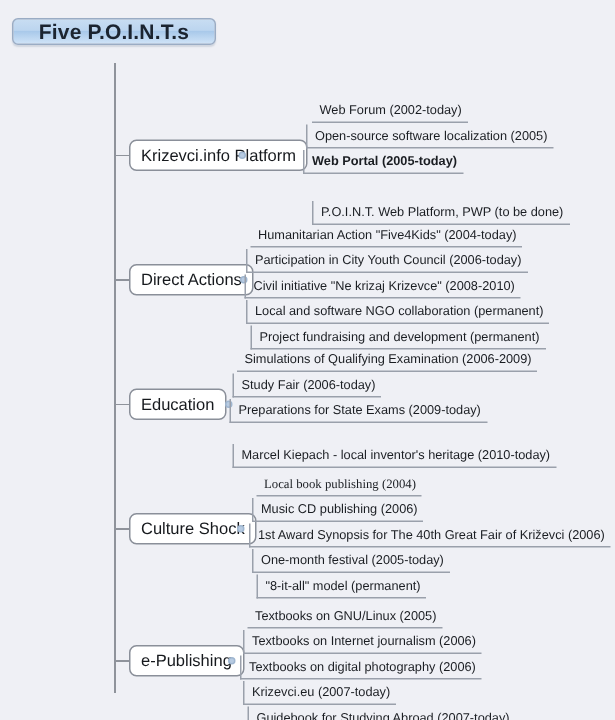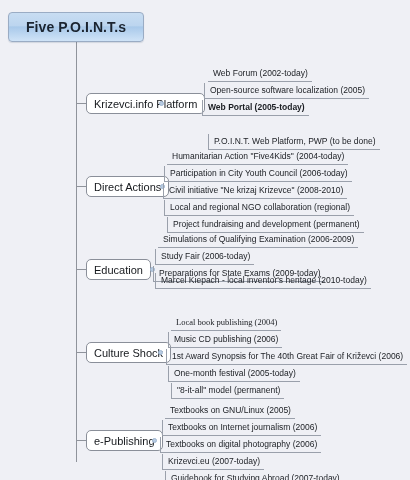--- a/index.html
+++ b/index.html
@@ -31,21 +31,21 @@
     height: 480px;
     pointer-events: none;
   }
 
   
   .root-node {
     position: absolute;
     left: 8px;
     top: 12px;
     width: 136px;
-    height: 30px;
+    height: 18px;
     box-sizing: border-box;
     border: 1px solid #9aacc4;
     border-radius: 4px;
     background: linear-gradient(to bottom, #c8ddf2 0%, #bcd5ef 45%, #a9c9ea 50%, #cfe3f7 100%);
     display: flex;
     align-items: center;
     justify-content: center;
     box-shadow: 0 1px 1px rgba(80,100,130,0.18);
   }
   .root-label {
@@ -160,41 +160,41 @@
   <div class="leaf-node first" style="left:167px; top:149px;">
     <span class="leaf-label">Humanitarian Action "Five4Kids" (2004-today)</span>
   </div>
   <div class="leaf-node" style="left:164px; top:166px;">
     <span class="leaf-label">Participation in City Youth Council (2006-today)</span>
   </div>
   <div class="leaf-node" style="left:163px; top:183px;">
     <span class="leaf-label">Civil initiative "Ne krizaj Krizevce" (2008-2010)</span>
   </div>
   <div class="leaf-node" style="left:164px; top:200px;">
-    <span class="leaf-label">Local and regional NGO collaboration (regional)</span>
+    <span class="leaf-label">Local and software NGO collaboration (permanent)</span>
   </div>
   <div class="leaf-node" style="left:167px; top:217px;">
     <span class="leaf-label">Project fundraising and development (permanent)</span>
   </div>
 
   <div class="branch-node" style="left:86px; top:259px;">
     <span class="branch-label">Education</span>
   </div>
   <div class="branch-dot" style="left:150px; top:267px;"></div>
 
   <div class="leaf-node first" style="left:158px; top:232px;">
     <span class="leaf-label">Simulations of Qualifying Examination (2006-2009)</span>
   </div>
   <div class="leaf-node" style="left:155px; top:249px;">
     <span class="leaf-label">Study Fair (2006-today)</span>
   </div>
   <div class="leaf-node" style="left:153px; top:266px;">
     <span class="leaf-label">Preparations for State Exams (2009-today)</span>
   </div>
-  <div class="leaf-node" style="left:155px; top:273px;justify-content:flex-end;">
+  <div class="leaf-node" style="left:155px; top:296px;justify-content:flex-end;">
     <span class="leaf-label">Marcel Kiepach - local inventor's heritage (2010-today)</span>
   </div>
 
   <div class="branch-node" style="left:86px; top:342px;">
     <span class="branch-label">Culture Shock</span>
   </div>
   <div class="branch-dot" style="left:158px; top:350px;"></div>
 
   <div class="leaf-node first" style="left:171px; top:315px;font-family:Liberation Serif, serif;">
     <span class="leaf-label">Local book publishing (2004)</span>

